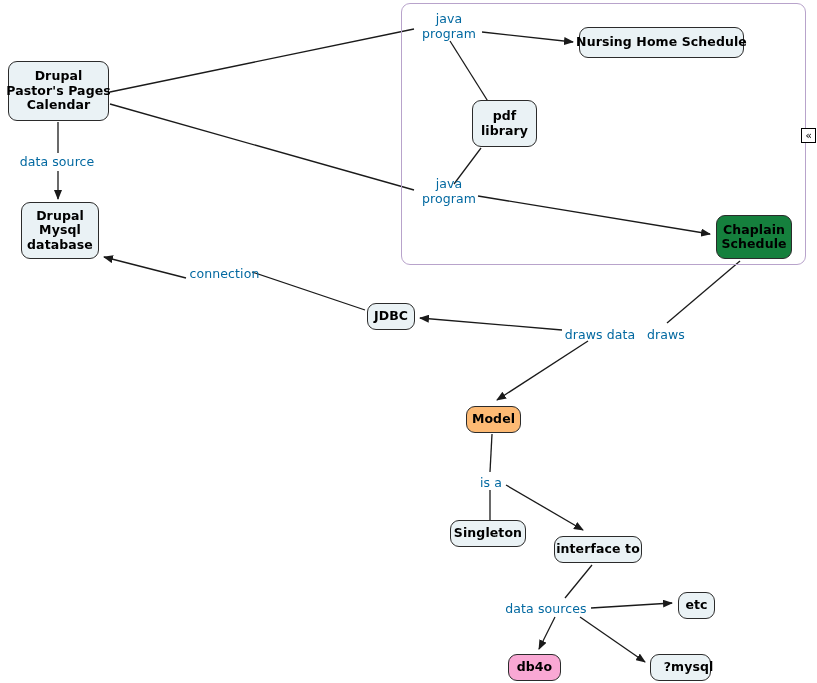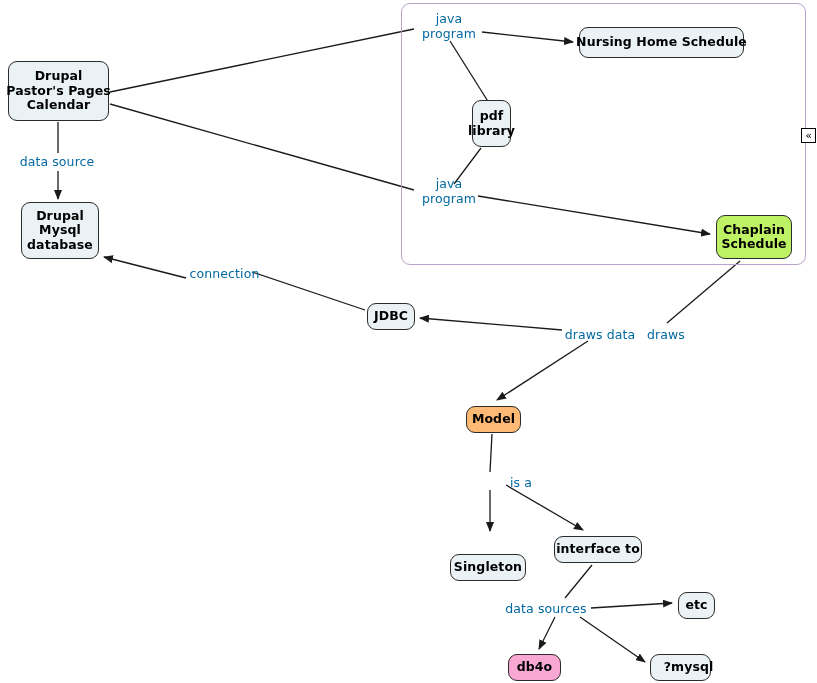--- a/index.html
+++ b/index.html
@@ -117,39 +117,39 @@
   <div class="collapse-handle" style="left: 801px; top: 128px;">«</div>
 
   <div id="node-layer">
       <div class="node" style="left: 8px; top: 61px; width: 101px; height: 60px; background: rgb(234, 242, 245); border-color: rgb(43, 43, 43);">Drupal
 Pastor's Pages
 Calendar</div>
       <div class="node" style="left: 21px; top: 202px; width: 78px; height: 57px; background: rgb(234, 242, 245); border-color: rgb(43, 43, 43);">Drupal
 Mysql
 database</div>
       <div class="node" style="left: 579px; top: 27px; width: 165px; height: 31px; background: rgb(234, 242, 245); border-color: rgb(43, 43, 43);">Nursing Home Schedule</div>
-      <div class="node" style="left: 472px; top: 100px; width: 39px; height: 47px; background: rgb(234, 242, 245); border-color: rgb(43, 43, 43);">pdf
+      <div class="node" style="left: 472px; top: 100px; width: 65px; height: 47px; background: rgb(234, 242, 245); border-color: rgb(43, 43, 43);">pdf
 library</div>
-      <div class="node" style="left: 716px; top: 215px; width: 76px; height: 44px; background: #bef264; border-color: rgb(43, 43, 43);">Chaplain
+      <div class="node" style="left: 716px; top: 215px; width: 76px; height: 44px; background: #15803d; border-color: rgb(43, 43, 43);">Chaplain
 Schedule</div>
       <div class="node" style="left: 367px; top: 303px; width: 48px; height: 27px; background: rgb(234, 242, 245); border-color: rgb(43, 43, 43);">JDBC</div>
       <div class="node" style="left: 466px; top: 406px; width: 55px; height: 27px; background: #fdba74; border-color: rgb(43, 43, 43);">Model</div>
-      <div class="node" style="left: 450px; top: 554px; width: 76px; height: 27px; background: rgb(234, 242, 245); border-color: rgb(43, 43, 43);">Singleton</div>
+      <div class="node" style="left: 450px; top: 520px; width: 76px; height: 27px; background: rgb(234, 242, 245); border-color: rgb(43, 43, 43);">Singleton</div>
       <div class="node" style="left: 554px; top: 536px; width: 88px; height: 27px; background: rgb(234, 242, 245); border-color: rgb(43, 43, 43);">interface to</div>
       <div class="node" style="left: 678px; top: 592px; width: 37px; height: 27px; background: rgb(234, 242, 245); border-color: rgb(43, 43, 43);">etc</div>
       <div class="node" style="left: 508px; top: 654px; width: 53px; height: 27px; background: #f9a8d4; border-color: rgb(43, 43, 43);">db4o</div>
       <div class="node" style="left: 650px; top: 654px; width: 61px; height: 27px; background: rgb(234, 242, 245); border-color: rgb(43, 43, 43); padding-left: 16px;">?mysql</div>
     </div>
 
   <div id="label-layer">
       <div class="link-label" style="left: 414px; top: 11px; width: 70px;">java
 program</div>
       <div class="link-label" style="left: 414px; top: 176px; width: 70px;">java
 program</div>
       <div class="link-label" style="left: 16px; top: 154px; width: 82px;">data source</div>
       <div class="link-label" style="left: 187px; top: 266px; width: 75px;">connection</div>
       <div class="link-label" style="left: 564px; top: 327px; width: 72px;">draws data</div>
       <div class="link-label" style="left: 645px; top: 327px; width: 42px;">draws</div>
-      <div class="link-label" style="left: 477px; top: 475px; width: 28px; margin-left: 30px;">is a</div>
+      <div class="link-label" style="left: 477px; top: 475px; width: 28px;">is a</div>
       <div class="link-label" style="left: 503px; top: 601px; width: 86px;">data sources</div>
     </div>
 
 </div>
 
 </body></html>

